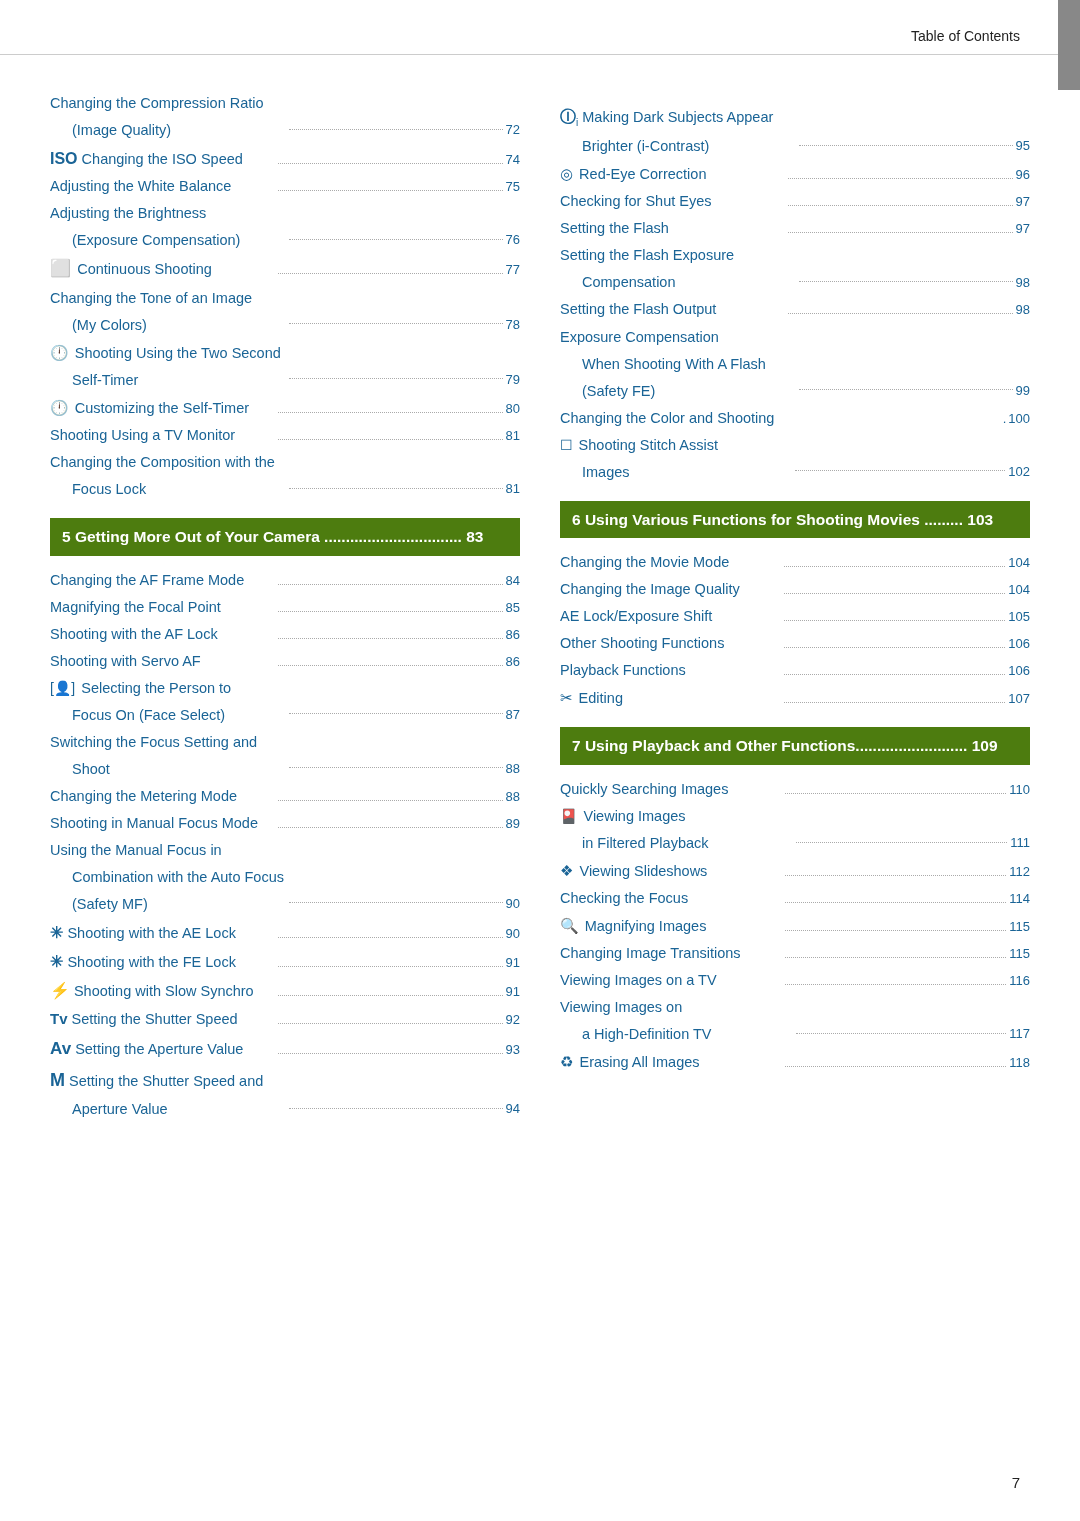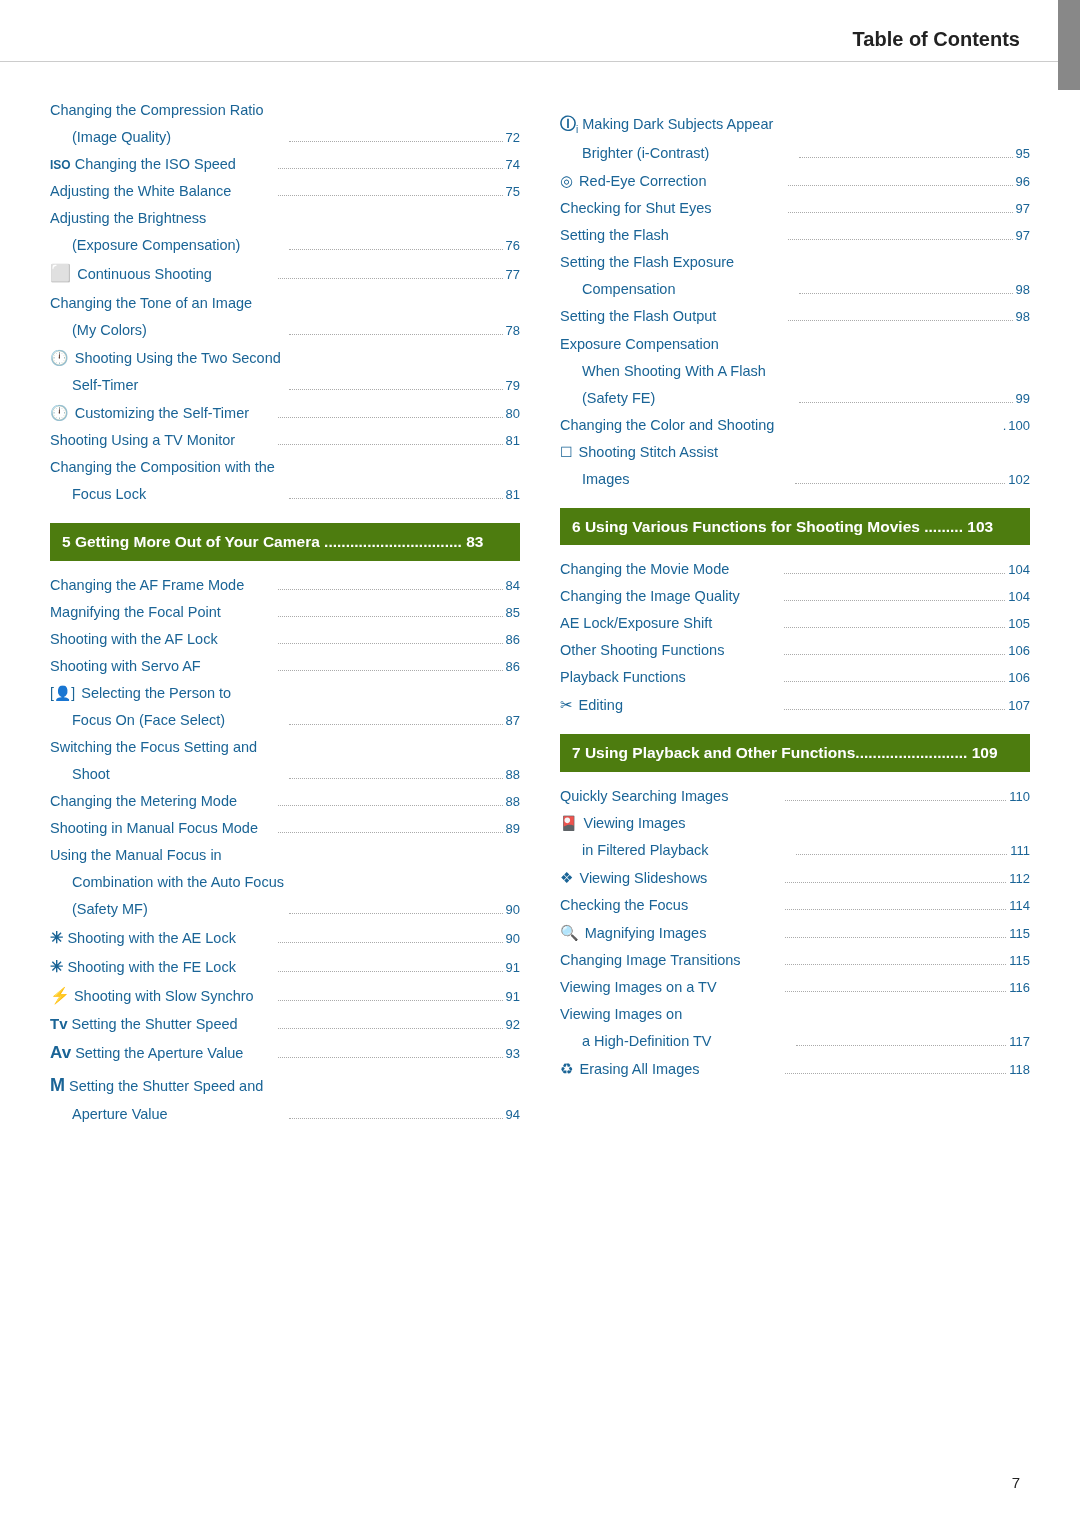--- a/index.html
+++ b/index.html
@@ -14,22 +14,22 @@
     }
 
     .page-header {
       display: flex;
       justify-content: flex-end;
       padding: 28px 60px 10px 60px;
       border-bottom: 1px solid #ccc;
     }
 
     .page-header-title {
-      font-weight: bold;
-      font-size: 20px;
+      font-weight: normal;
+      font-size: 14px;
       color: #222;
     }
 
     .tab-indicator {
       position: absolute;
       right: 0;
       top: 0;
       width: 22px;
       height: 90px;
       background: #888;
@@ -75,20 +75,21 @@
     }
 
     .toc-entry .page-num {
       color: #1a6496;
       white-space: nowrap;
       font-size: 13px;
     }
 
     .toc-entry-indent {
       padding-left: 22px;
+      align-items: center;
     }
 
     .section-header {
       background: #4d7c0f;
       color: #fff;
       padding: 8px 12px;
       margin: 18px 0 14px 0;
       font-weight: bold;
       font-size: 15.5px;
       line-height: 1.4;
@@ -128,21 +129,21 @@
         <span class="entry-text">Changing the Compression Ratio</span>
       </div>
       <div class="toc-entry toc-entry-indent">
         <span class="entry-text">(Image Quality)</span>
         <span class="dots"></span>
         <span class="page-num">72</span>
       </div>
     </div>
 
     <div class="toc-entry">
-      <span class="entry-text"><span style="font-weight:bold;font-size:12px;">ISO</span> Changing the ISO Speed</span>
+      <span class="entry-text"><span style="font-weight:bold;font-size:16px;">ISO</span> Changing the ISO Speed</span>
       <span class="dots"></span>
       <span class="page-num">74</span>
     </div>
 
     <div class="toc-entry">
       <span class="entry-text">Adjusting the White Balance</span>
       <span class="dots"></span>
       <span class="page-num">75</span>
     </div>
 

